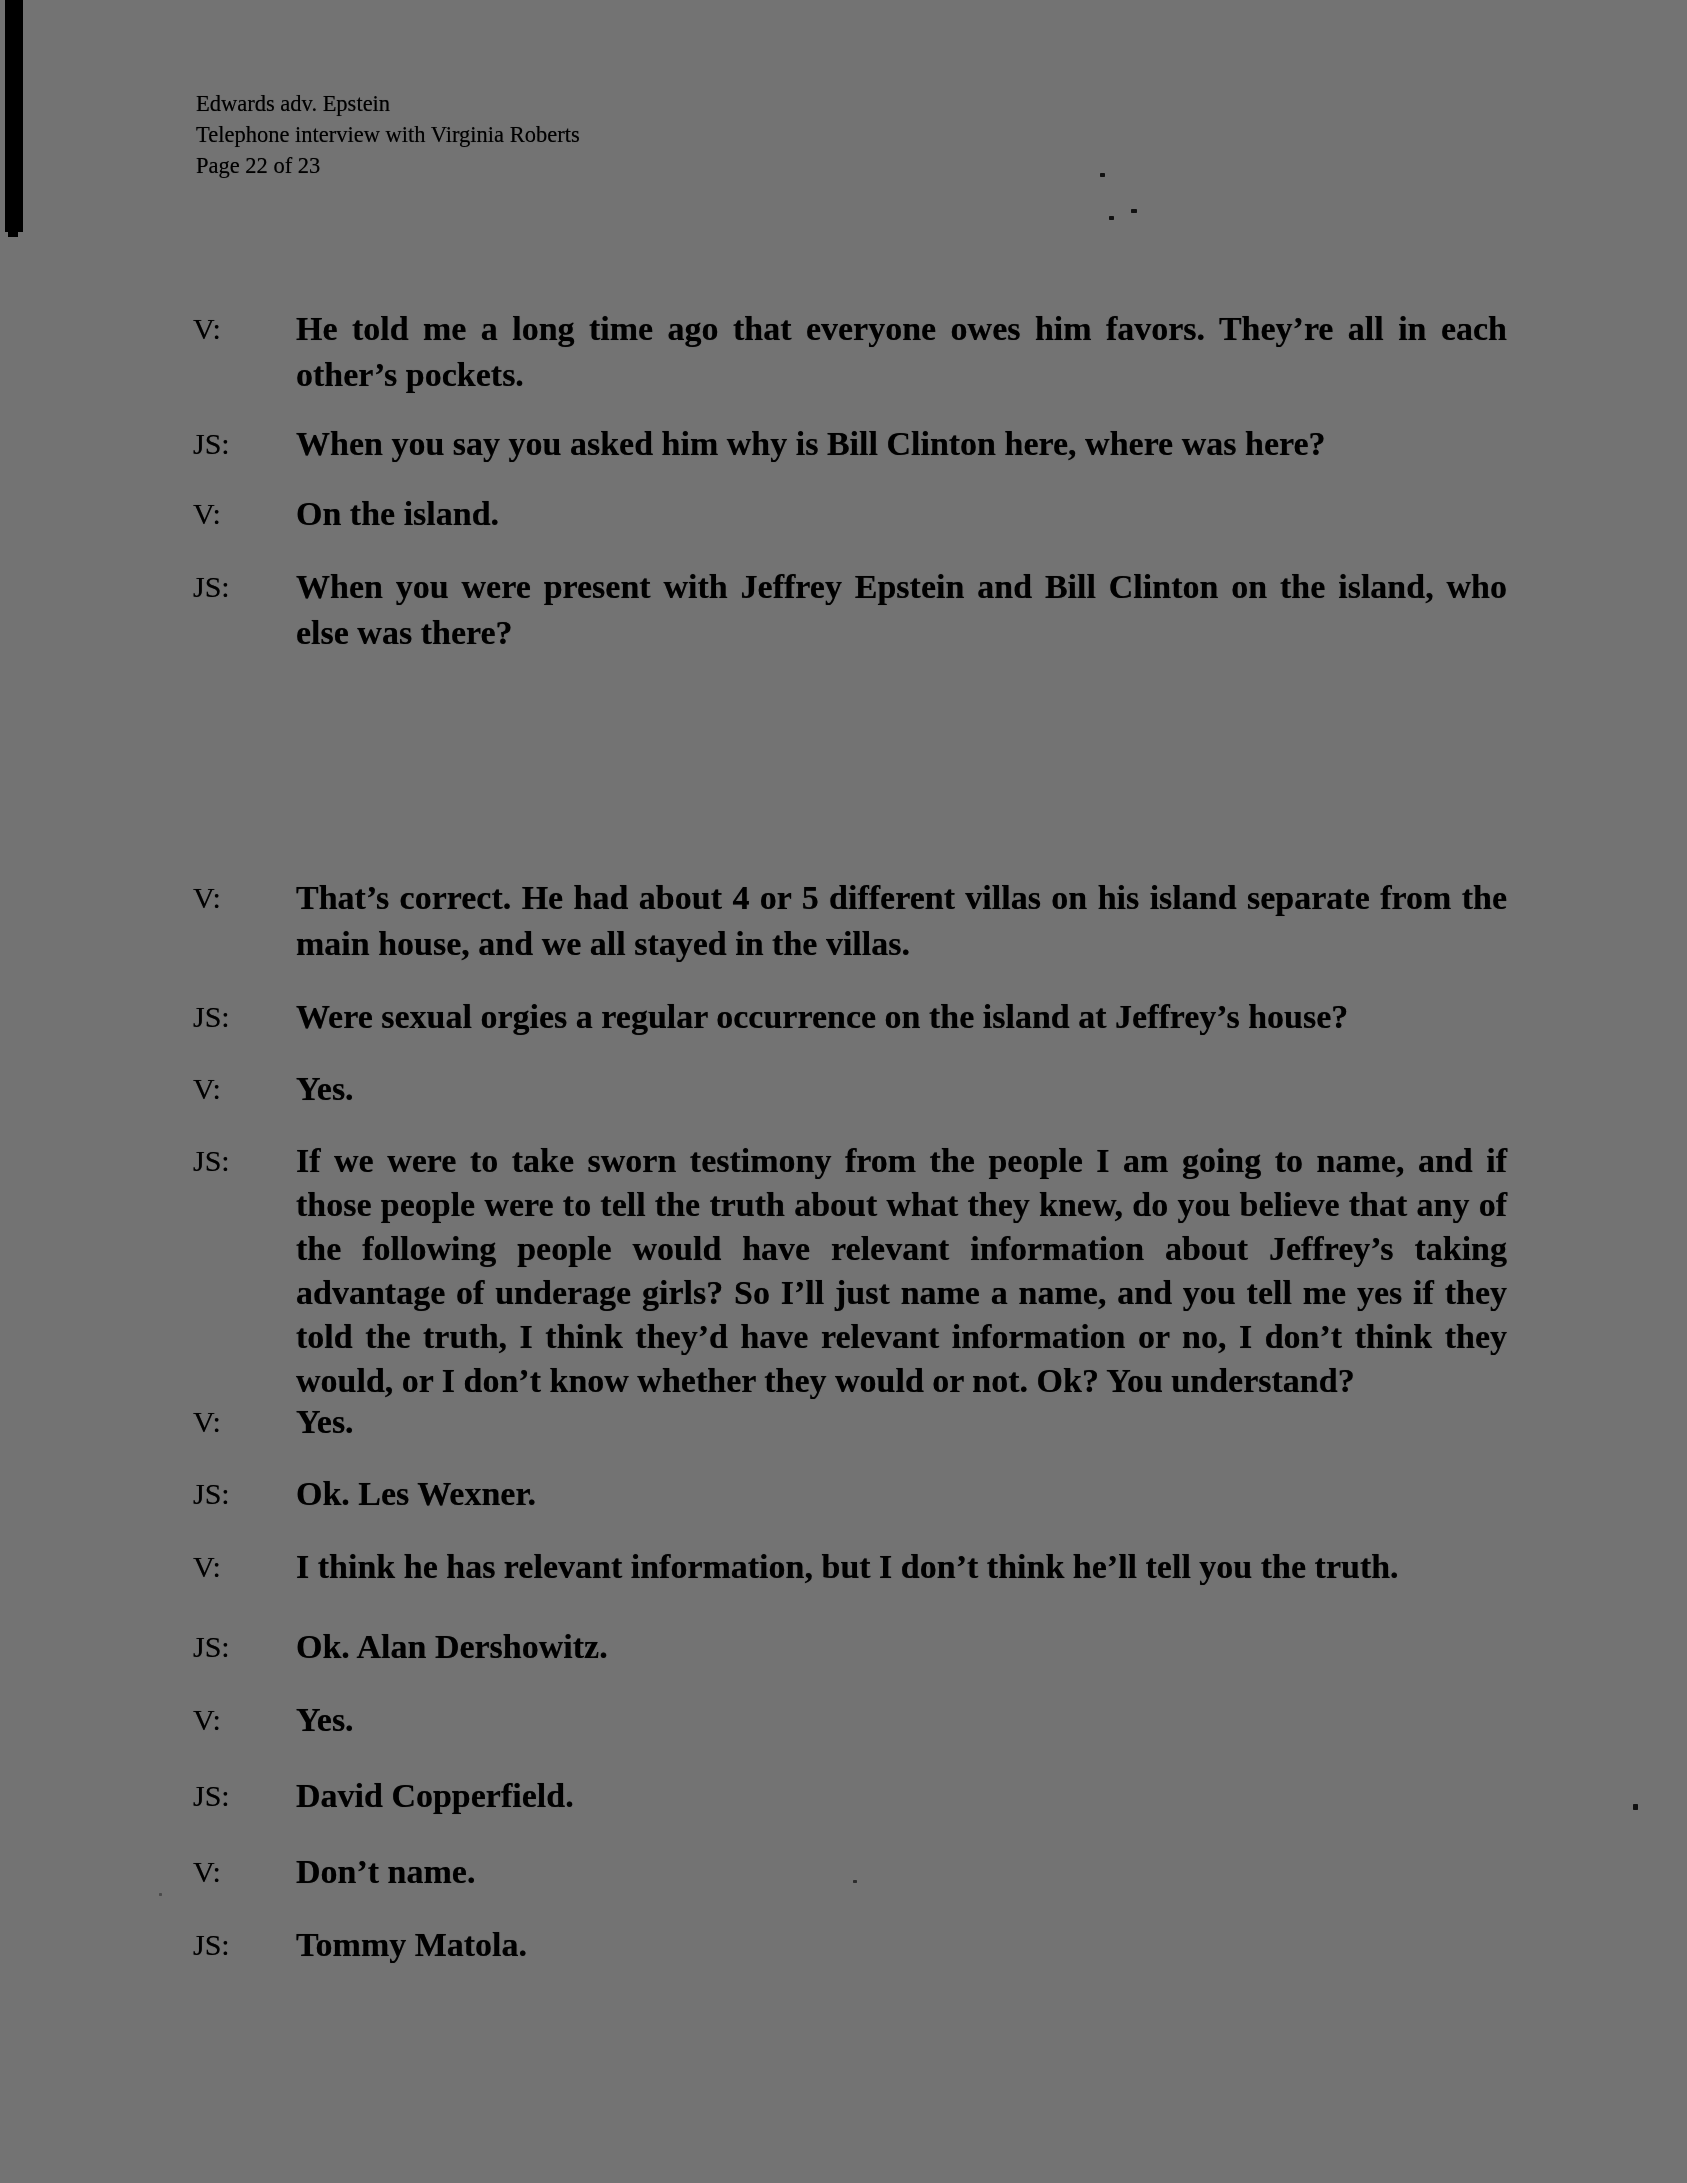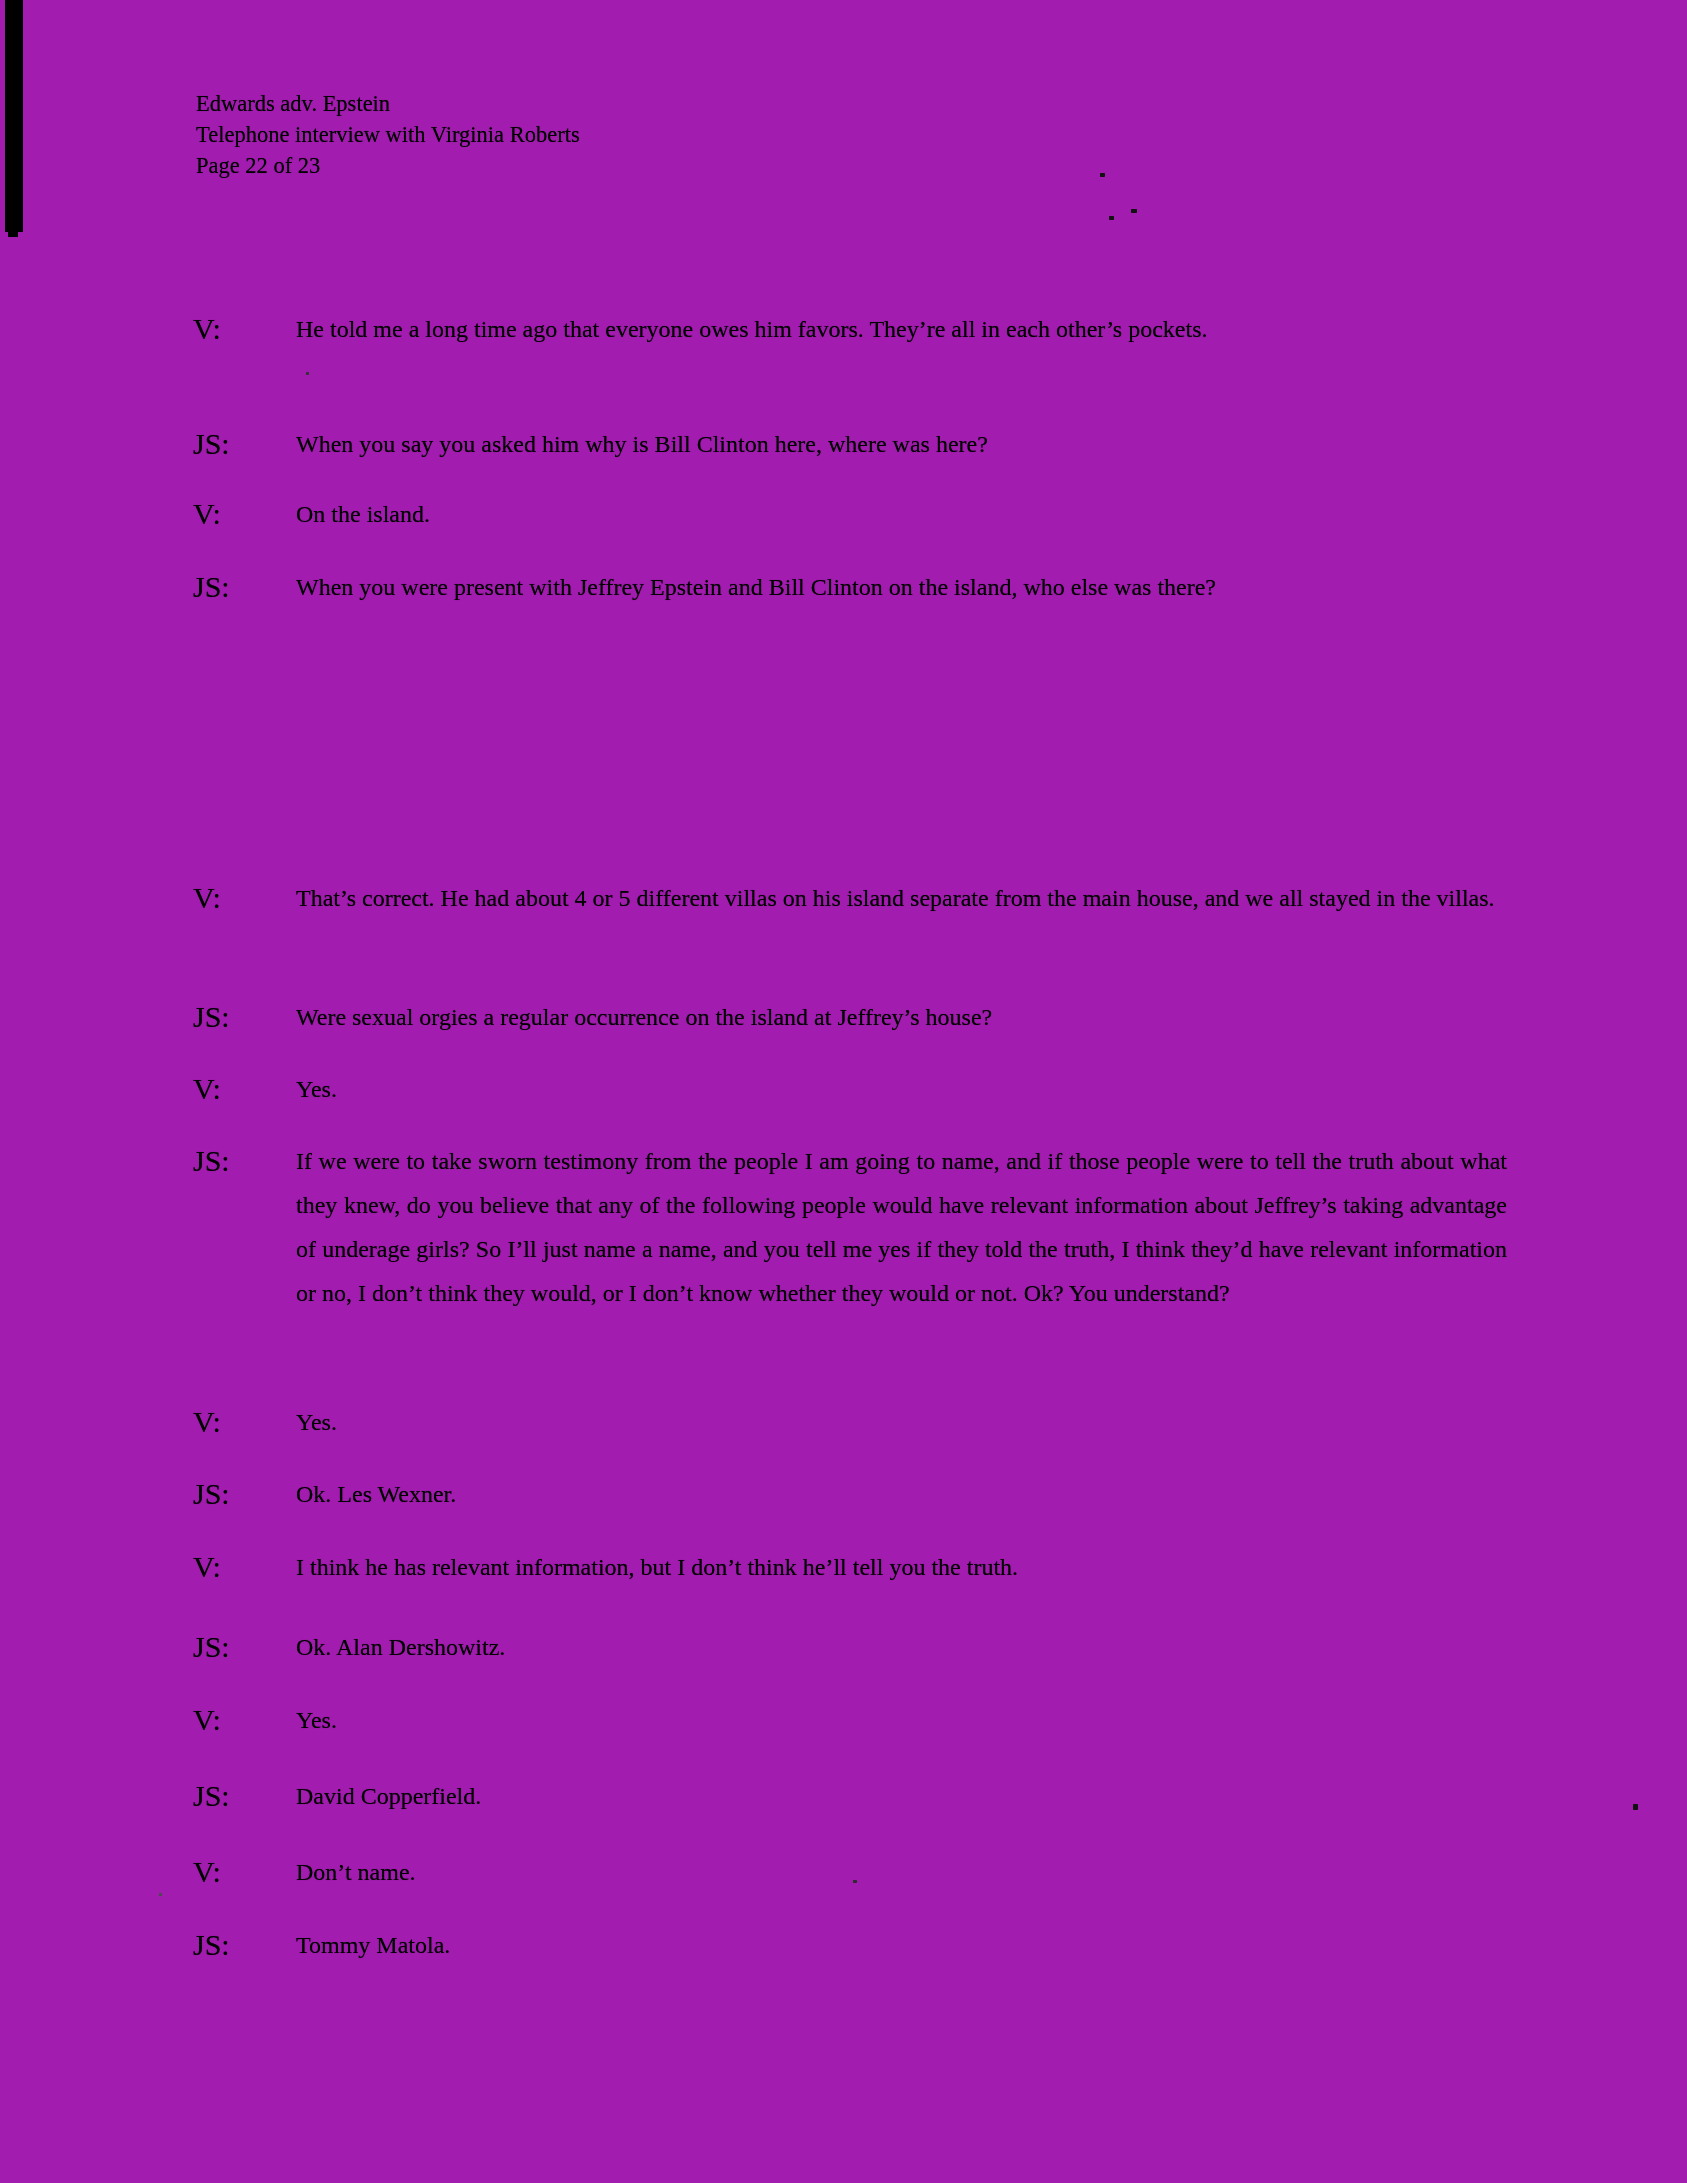--- a/index.html
+++ b/index.html
@@ -1,19 +1,19 @@
 <!DOCTYPE html>
 <html style="font-size:10.6px"><head>
 <meta charset="utf-8">
 <style>
   html,body{margin:0;padding:0;background:#ffffff;}
   .page{
     position:relative;
     width:1687px;height:2183px;
-    background:#a21caf;
+    background:#737373;
     font-family:"Liberation Serif","DejaVu Serif",serif;
     color:#000;
     overflow:hidden;
   }
   
   .ink{ text-shadow:0 0 0.7px rgba(0,0,0,.55); }
 
   .header{
     position:absolute; left:196px; top:88px;
     font-size:22.5px; line-height:31px;
@@ -21,22 +21,23 @@
   }
 
   .row{ position:absolute; left:193px; right:180px; }
   .spk{
     display:inline-block; width:103px;
     font-size:30px; line-height:46px;
     vertical-align:top;
   }
   .txt{
     display:inline-block; width:1211px;
-    font-size:24px; line-height:46px;
+    font-size:34px; line-height:46px;
     vertical-align:top;
+    font-weight:bold;
   }
   .just .txt{ text-align:justify; }
   .long .spk,.long .txt{ line-height:44px; }
 
   
   .artifact{ position:absolute; background:#000; }
   .bar-main{ left:5.3px; top:0; width:18px; height:232px; }
   .bar-tip{ left:8px; top:232px; width:10px; height:5.3px; }
   .speck{ position:absolute; background:#111; border-radius:0.7px; }
   .s1{ left:1100px; top:173px; width:5.3px; height:4px; }

